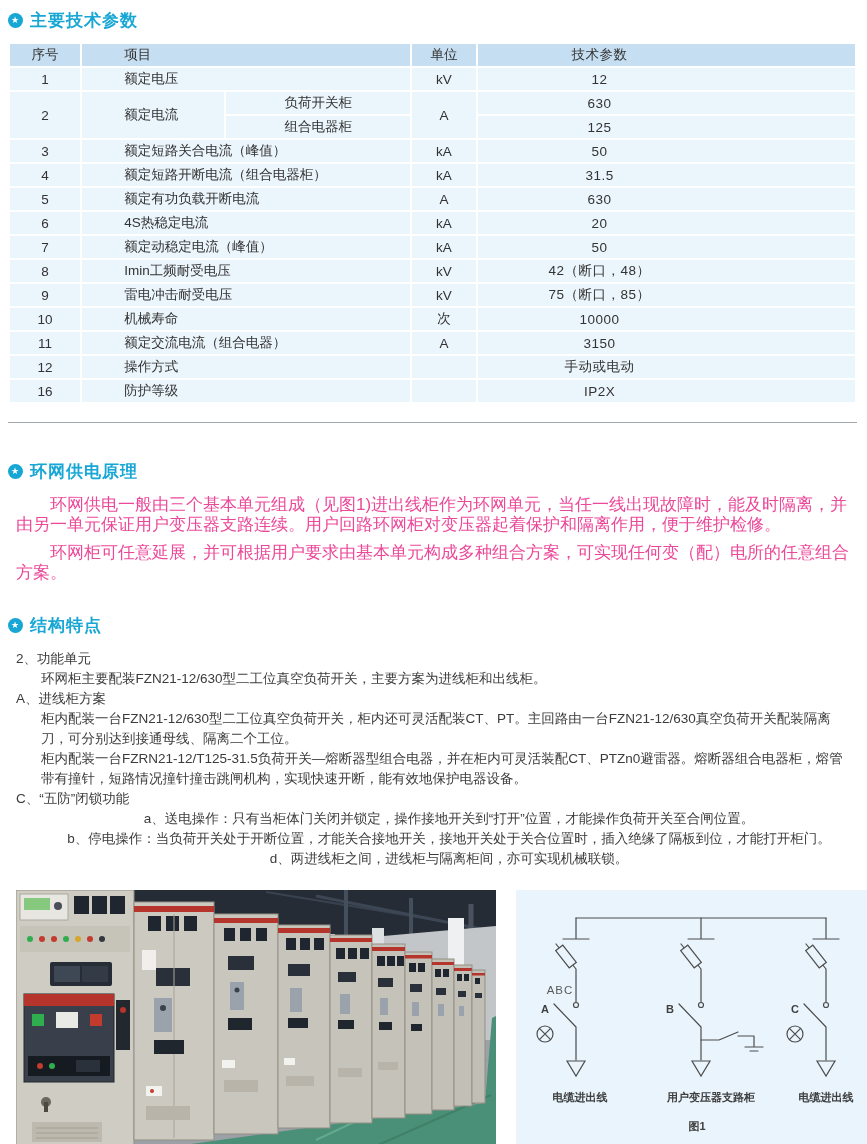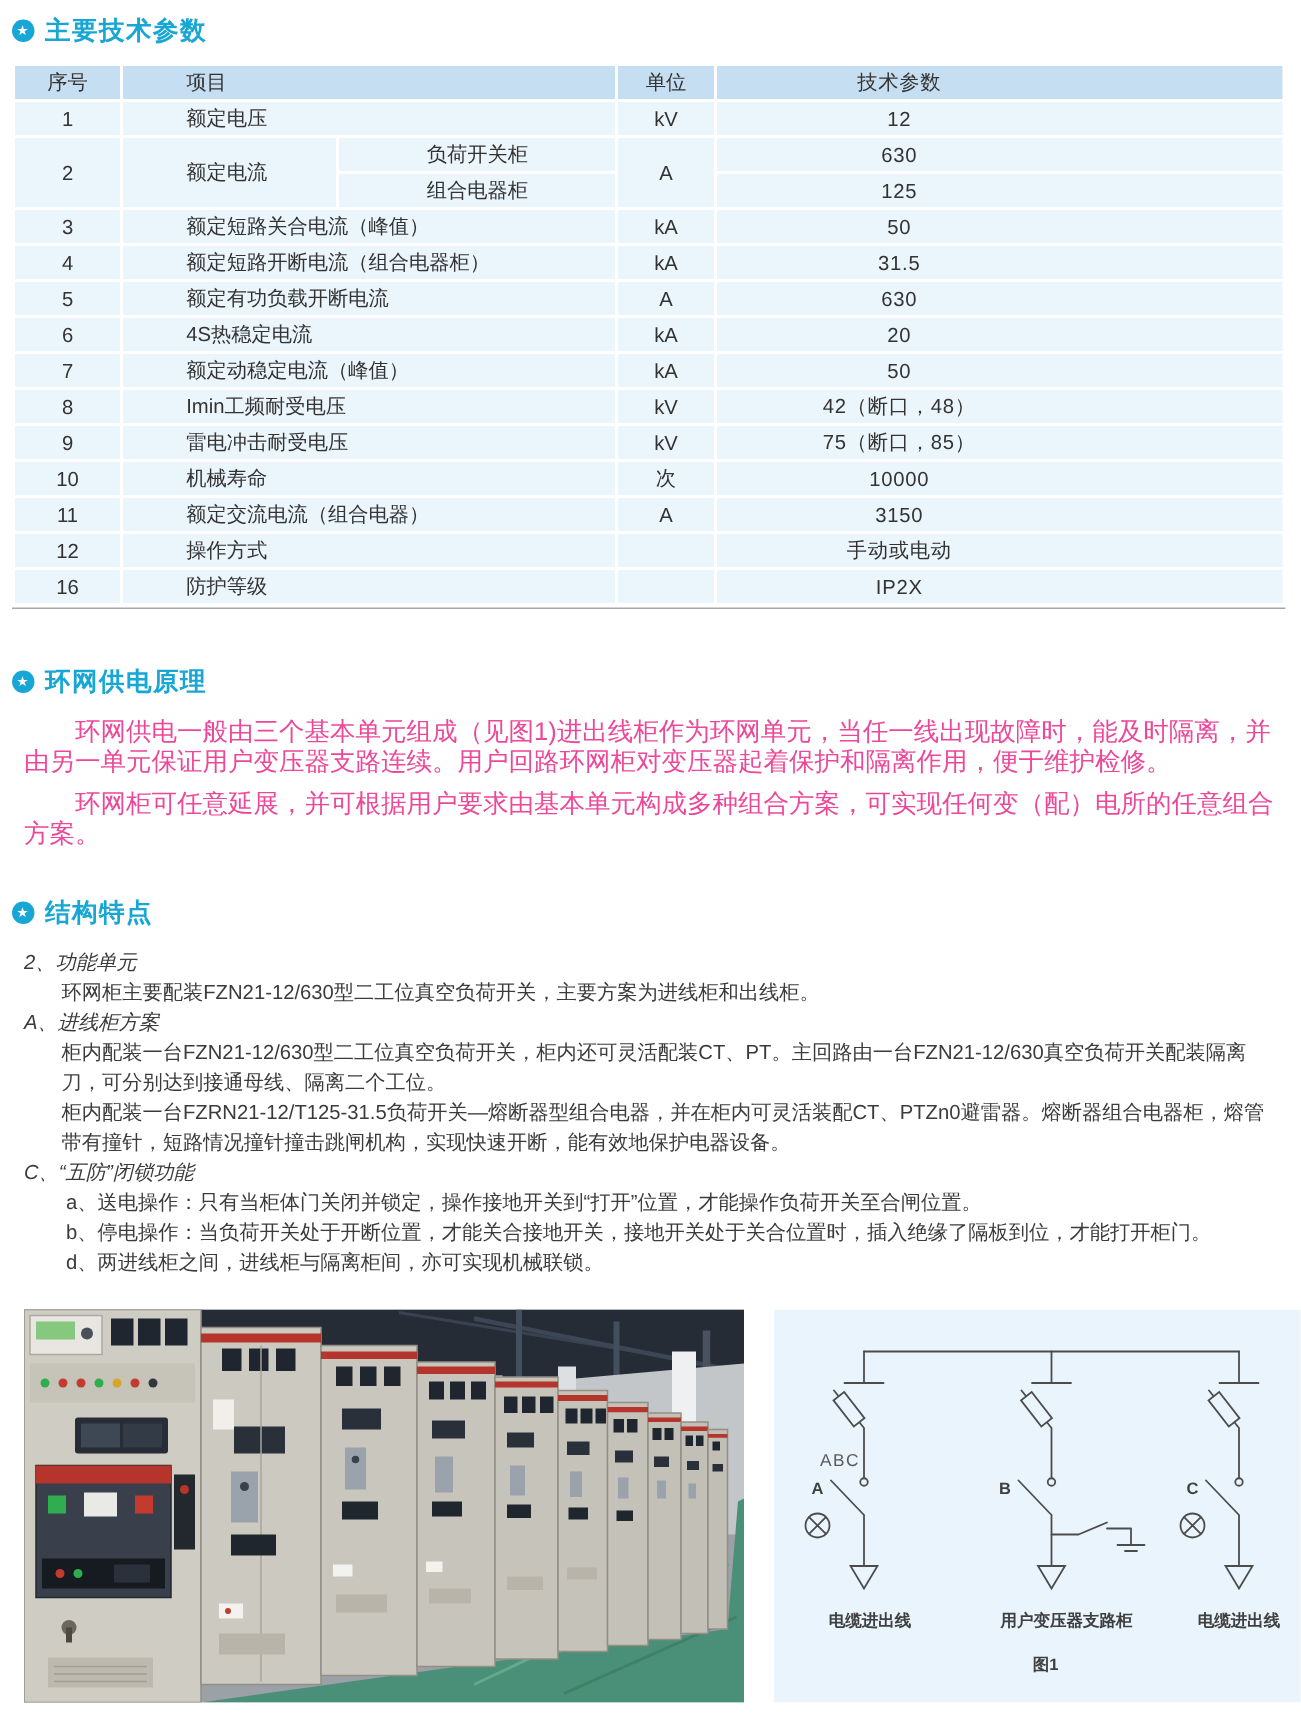--- a/index.html
+++ b/index.html
@@ -8,39 +8,39 @@
     font-family:"Liberation Sans","DejaVu Sans",sans-serif;color:#3c3c3c;
   }
   .page{box-sizing:border-box;width:867px;height:1144px;padding:9px 7px 0 8px;}
   
   .sec-title{display:flex;align-items:center;gap:7px;color:#18a7d5;
     font-size:17px;font-weight:700;letter-spacing:1px;height:22px;}
   .sec-icon{flex:0 0 auto;width:15px;height:15px;border-radius:50%;background:#18a7d5;
     color:#fff;display:flex;align-items:center;justify-content:center;
     font-size:9px;line-height:1;}
   
-  .table-wrap{margin:11px 0 0 0;width:849px;border-bottom:1px solid #a3a8ac;padding-bottom:1px;}
+  .table-wrap{margin:11px 0 0 0;width:849px;border-bottom:1px solid #a3a8ac;padding-bottom:18px;}
   table.params{border-collapse:separate;border-spacing:2px;table-layout:fixed;
     width:849px;font-size:13.5px;color:#333;}
   table.params th,table.params td{height:22px;padding:0;background:#ebf5fc;font-weight:400;overflow:hidden;white-space:nowrap;}
   table.params th{background:#c6def1;color:#333;}
   .c-no{text-align:center;}
   .c-item{text-align:left;padding-left:42px !important;}
   .c-sub{text-align:center;}
   .c-unit{text-align:center;}
   .c-val{text-align:center;padding-right:134px !important;letter-spacing:0.5px;}
   
   .para{margin:8px 6px 0 8px;font-size:17px;line-height:20px;text-indent:2em;color:#ec4899;}
   .para.first{margin-top:13px;}
   .mt-principle{margin-top:37px;}
   .mt-structure{margin-top:31px;}
   .structure-list{margin:13px 6px 0 8px;font-size:13.5px;line-height:20px;color:#3b3b3b;}
-  .s-h{margin-left:0;font-style:italic;}
+  .s-h{margin-left:0;}
   .s-p{margin-left:25px;}
-  .s-sub{margin-left:28px;}
+  .s-sub{margin-left:28px;text-align:center;}
   
   .figures{display:flex;gap:20px;margin:21px 0 0 8px;}
   .photo-box{width:480px;height:262px;flex:0 0 auto;}
   .diagram-box{width:359px;height:262px;flex:0 0 auto;}
   .photo-box svg,.diagram-box svg{display:block;}
   .t-letter{font-size:11px;font-weight:bold;fill:#3f3f3f;font-family:"Liberation Sans",sans-serif;}
   .t-label{font-size:11px;font-weight:bold;fill:#3f3f3f;font-family:"Liberation Sans",sans-serif;}
   .t-phase{font-size:11.5px;fill:#5a5a5a;letter-spacing:1px;font-family:"Liberation Sans",sans-serif;}
   .t-caption{font-size:11px;font-weight:bold;fill:#3f3f3f;font-family:"Liberation Sans",sans-serif;}
 </style>

